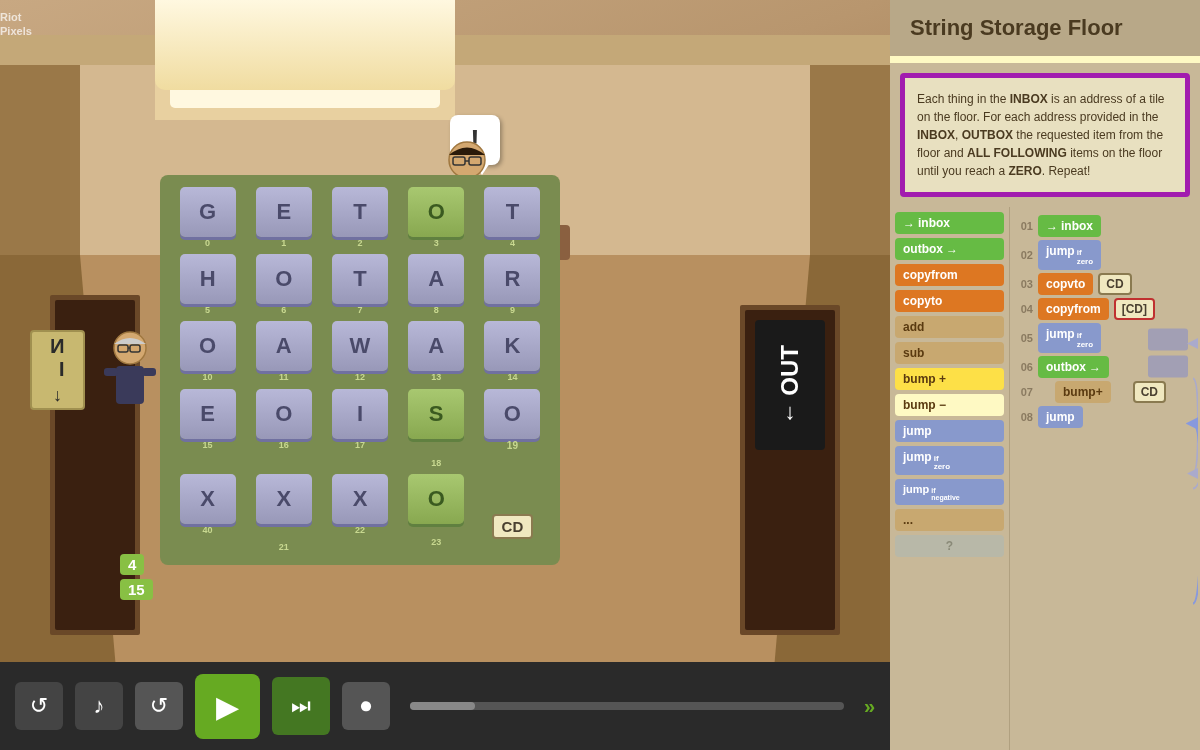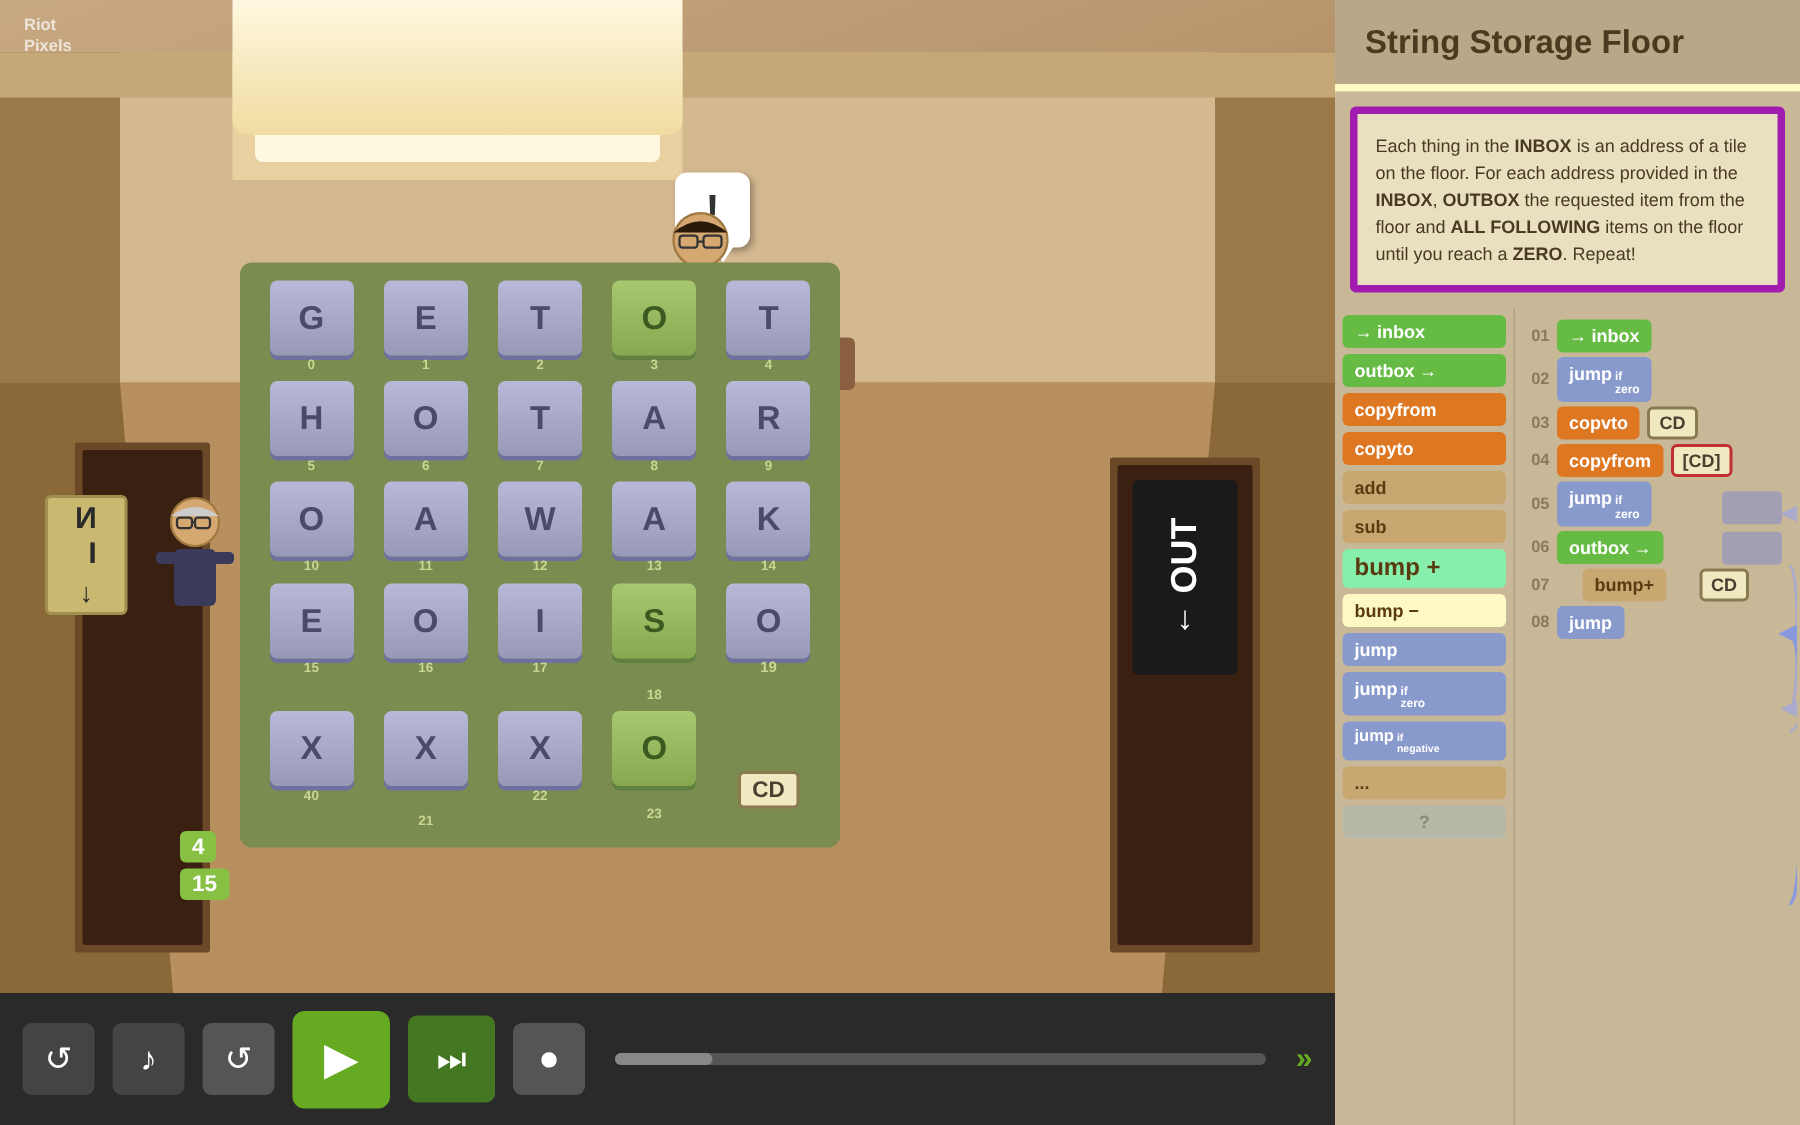--- a/index.html
+++ b/index.html
@@ -34,21 +34,21 @@
       top: 0;
       left: 0;
       width: 100%;
       height: 100%;
     }
 
     
     .watermark {
       position: absolute;
       top: 10px;
-      left: 16px;
+      left: 0;
       color: rgba(255,255,255,0.7);
       font-size: 11px;
       font-weight: bold;
       line-height: 1.3;
       z-index: 10;
     }
 
     
     .speech-bubble {
       position: absolute;
@@ -87,21 +87,21 @@
       flex-direction: column;
       overflow: hidden;
     }
 
     .panel-title {
       background: #b8a888;
       padding: 15px 20px;
       font-size: 22px;
       font-weight: bold;
       color: #4a3a20;
-      border-bottom: 5px solid #fef9c3;
+      border-bottom: 7px solid #fef9c3;
     }
 
     .panel-description {
       background: #e8e0c0;
       margin: 10px;
       padding: 12px;
       border-radius: 4px;
       font-size: 12px;
       color: #4a3a20;
       line-height: 1.5;
@@ -375,21 +375,21 @@
         </div>
         <div style="background:#dd7722;padding:4px 8px;border-radius:4px;font-size:12px;font-weight:bold;color:white;cursor:pointer;">
           <span>copyto</span>
         </div>
         <div style="background:#c8a870;padding:4px 8px;border-radius:4px;font-size:12px;font-weight:bold;color:#5a3a10;cursor:pointer;">
           <span>add</span>
         </div>
         <div style="background:#c8a870;padding:4px 8px;border-radius:4px;font-size:12px;font-weight:bold;color:#5a3a10;cursor:pointer;">
           <span>sub</span>
         </div>
-        <div style="background:#86efac;padding:4px 8px;border-radius:4px;font-size:16px;font-weight:bold;color:#5a3a10;cursor:pointer;">
+        <div style="background:#fde047;padding:4px 8px;border-radius:4px;font-size:12px;font-weight:bold;color:#5a3a10;cursor:pointer;">
           <span>bump +</span>
         </div>
         <div style="background:#fef9c3;padding:4px 8px;border-radius:4px;font-size:12px;font-weight:bold;color:#5a3a10;cursor:pointer;">
           <span>bump −</span>
         </div>
         <div style="background:#8899cc;padding:4px 8px;border-radius:4px;font-size:12px;font-weight:bold;color:white;cursor:pointer;">
           <span>jump</span>
         </div>
         <div style="background:#8899cc;padding:4px 8px;border-radius:4px;font-size:12px;font-weight:bold;color:white;cursor:pointer;display:flex;align-items:baseline;gap:2px;">
           <span>jump</span>

